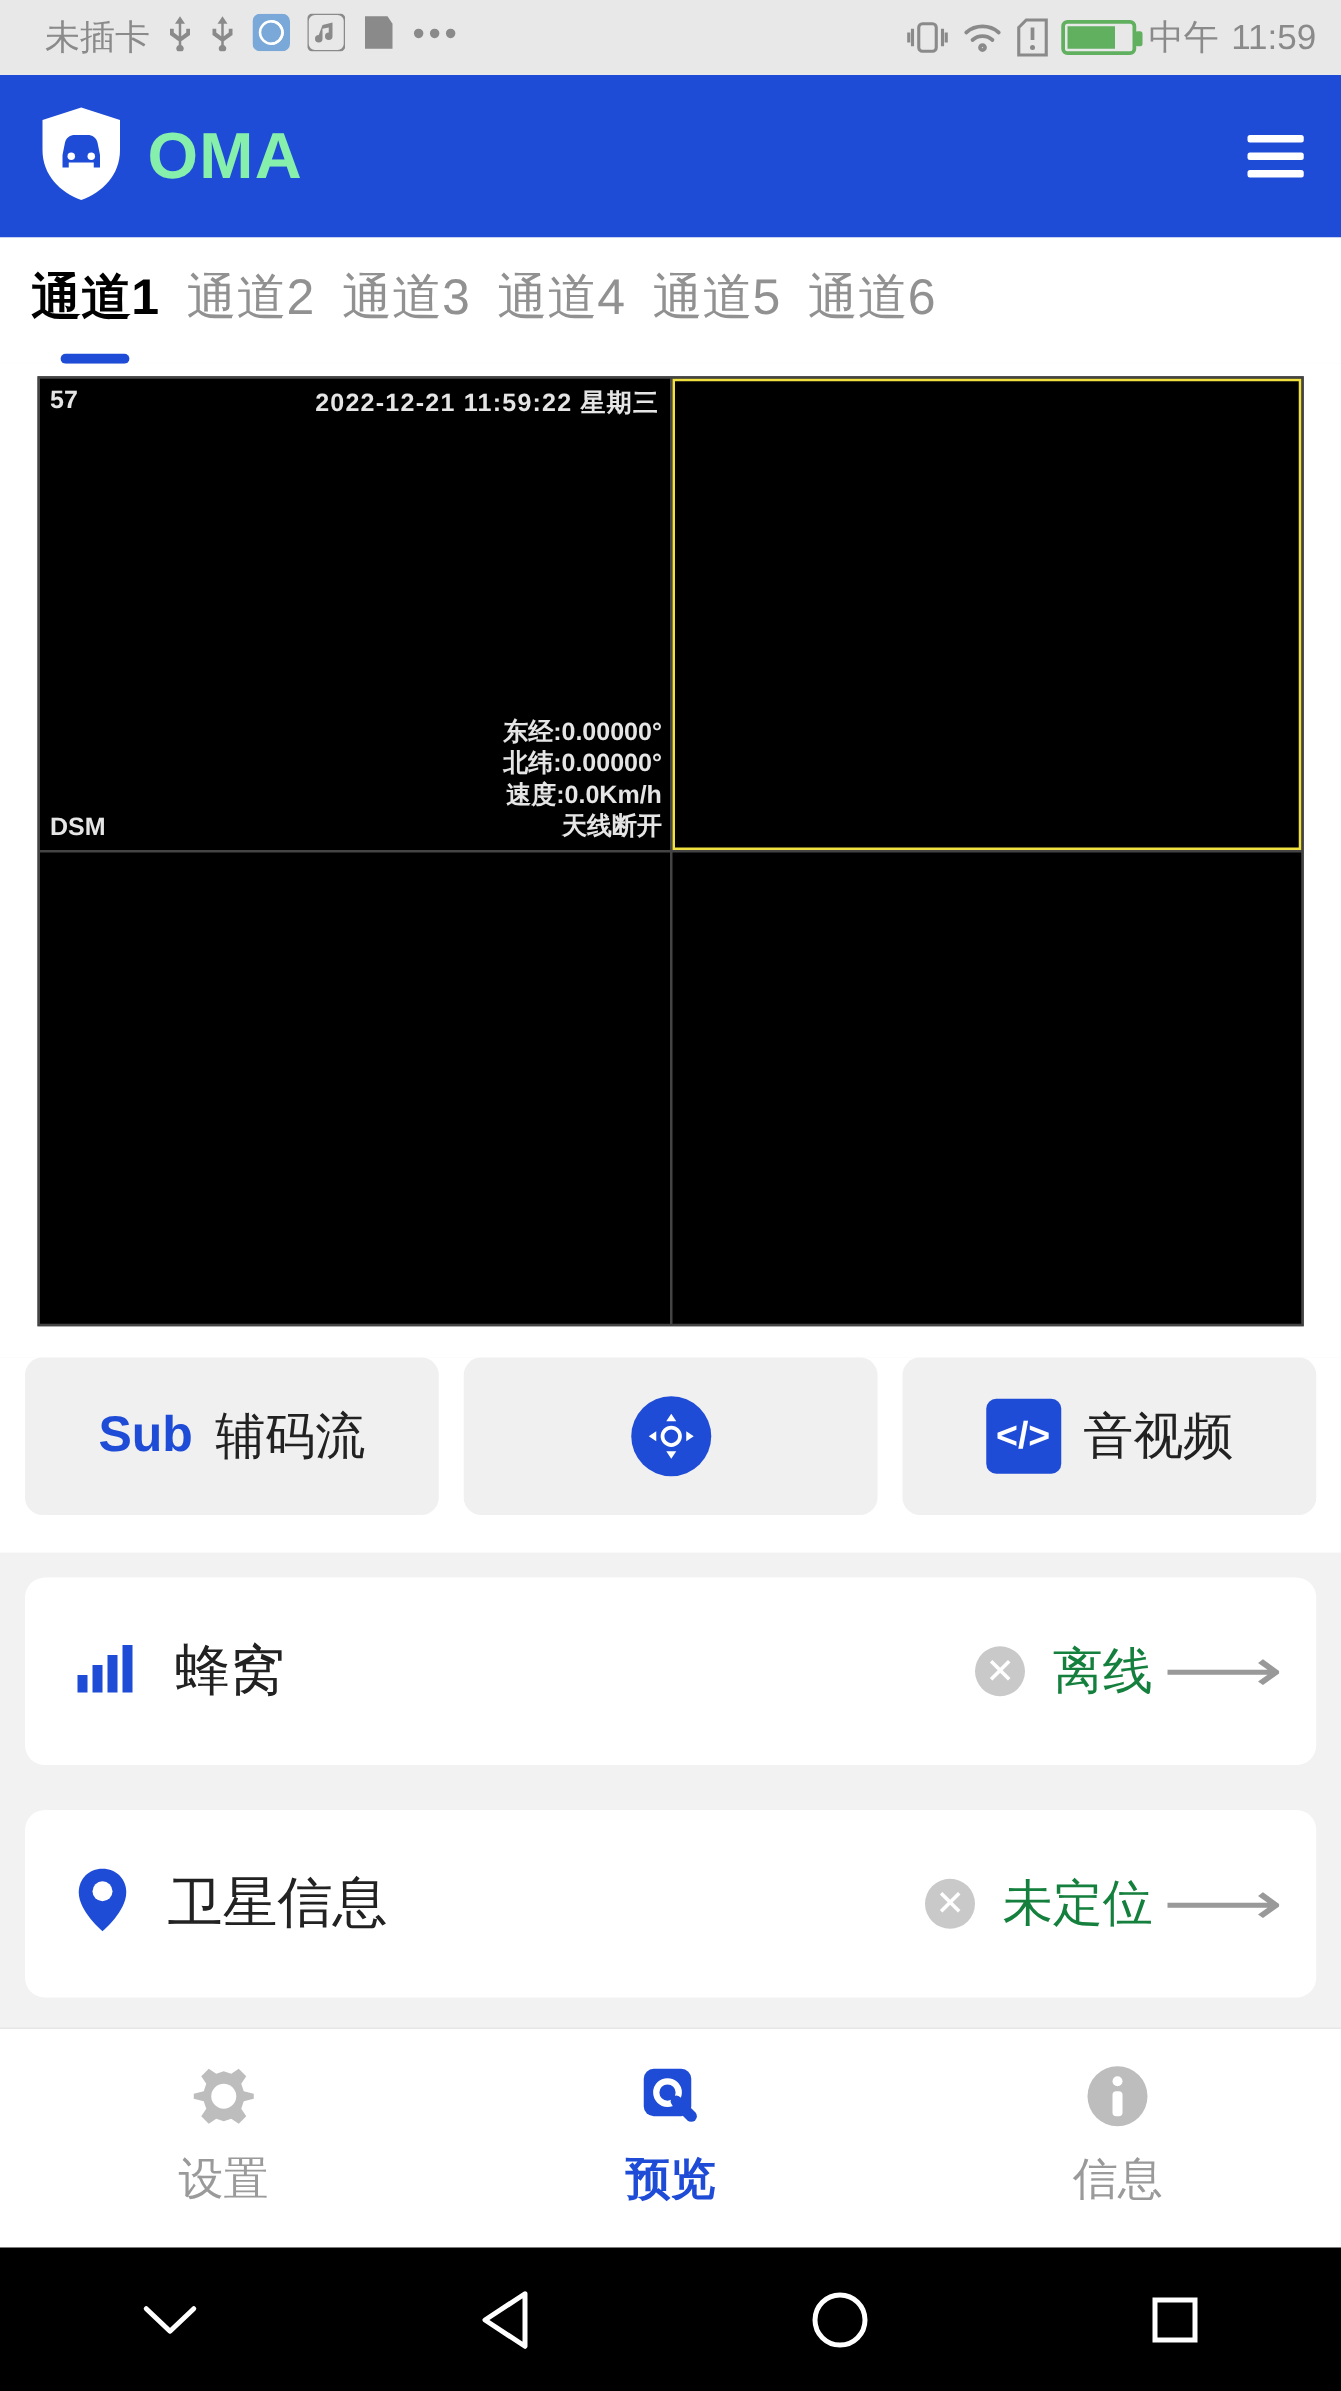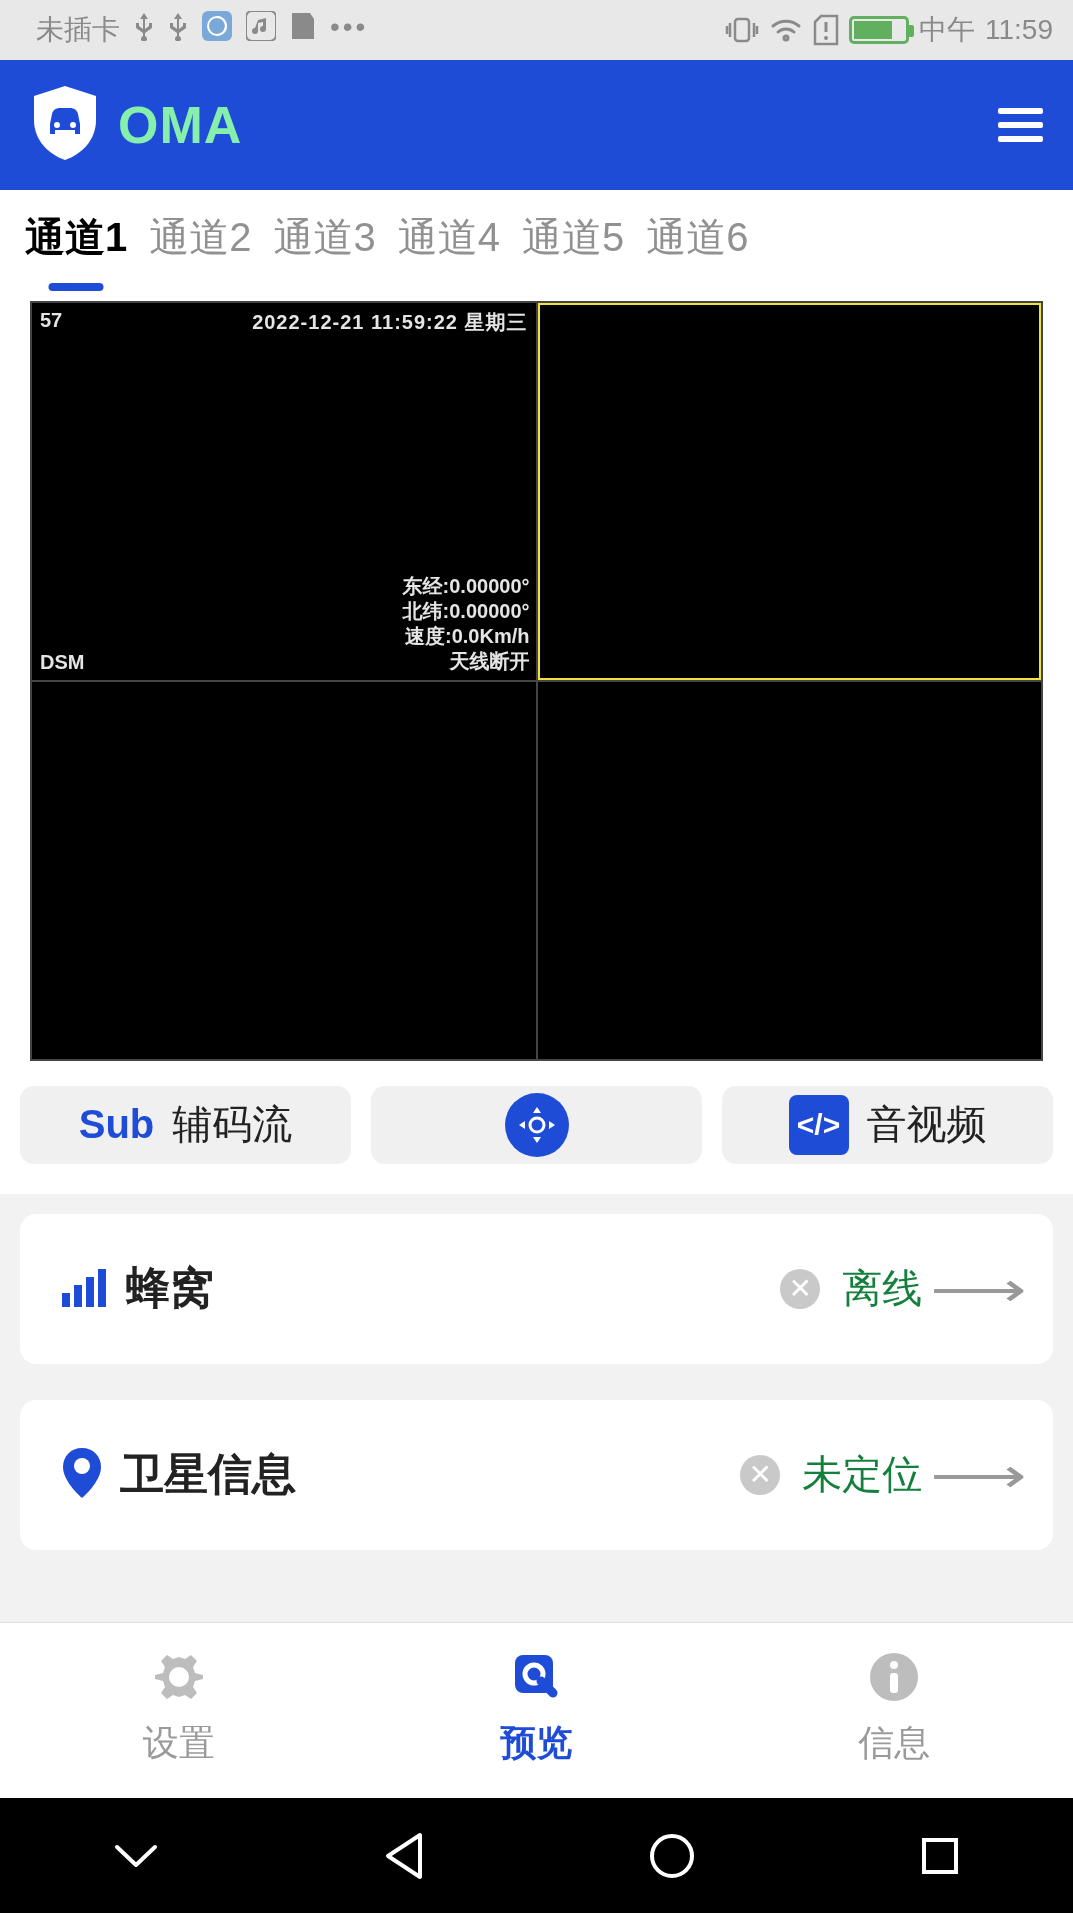--- a/index.html
+++ b/index.html
@@ -92,21 +92,21 @@
   .controls {
     background:#fff;
     display:flex;
     gap:20px;
     padding: 0 20px 30px 20px;
   }
   .pill {
     flex:1;
     background:#f0f0f0;
     border-radius: 14px;
-    height: 78px;
+    height: 126px;
     display:flex;
     align-items:center;
     justify-content:center;
     gap:18px;
     cursor:pointer;
   }
   .pill-label { font-size: 40px; color:#222; }
   .sub-badge { color:#1f4cd6; font-weight: 800; font-size: 40px; }
   .blue-circ { width: 64px; height:64px; border-radius: 50%; background: #1f4cd6; display:flex; align-items:center; justify-content:center;}
   .blue-sq { width:60px; height:60px; border-radius: 8px; background:#1f4cd6; display:flex; align-items:center; justify-content:center; color:#fff; font-size:30px; font-weight:700;}
@@ -114,21 +114,21 @@
   
   .cards { padding: 20px 20px; display:flex; flex-direction: column; gap: 36px; flex:1}
   .card {
     background: #fff;
     border-radius: 16px;
     height: 150px;
     display:flex;
     align-items:center;
     padding: 0 40px;
   }
-  .card-left { display:flex; align-items:center; gap: 16px; font-weight: bold; }
+  .card-left { display:flex; align-items:center; gap: 30px; }
   .card-label { font-size: 44px; color:#222; }
   .card-right { margin-left:auto; display:flex; align-items:center; gap: 22px; }
   .card-status { font-size: 40px; color:#15803d; }
   .x-circ { width:40px; height:40px; border-radius:50%; background:#c9c9c9; display:flex; align-items:center; justify-content:center; color:#fff; font-size:28px;}
   .arrow { color:#999; font-size: 48px; transform: scaleX(1.4);}
 
   
   .bottom-tabs {
     height: 170px;
     background: #fff;

